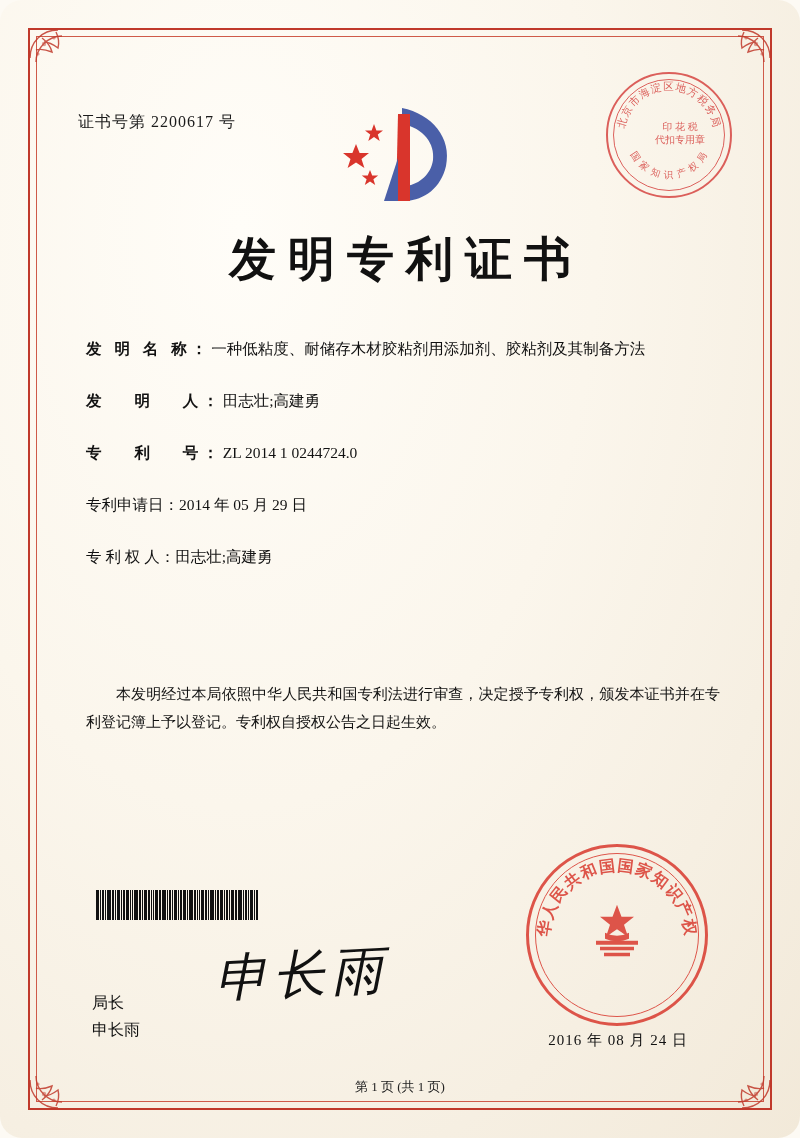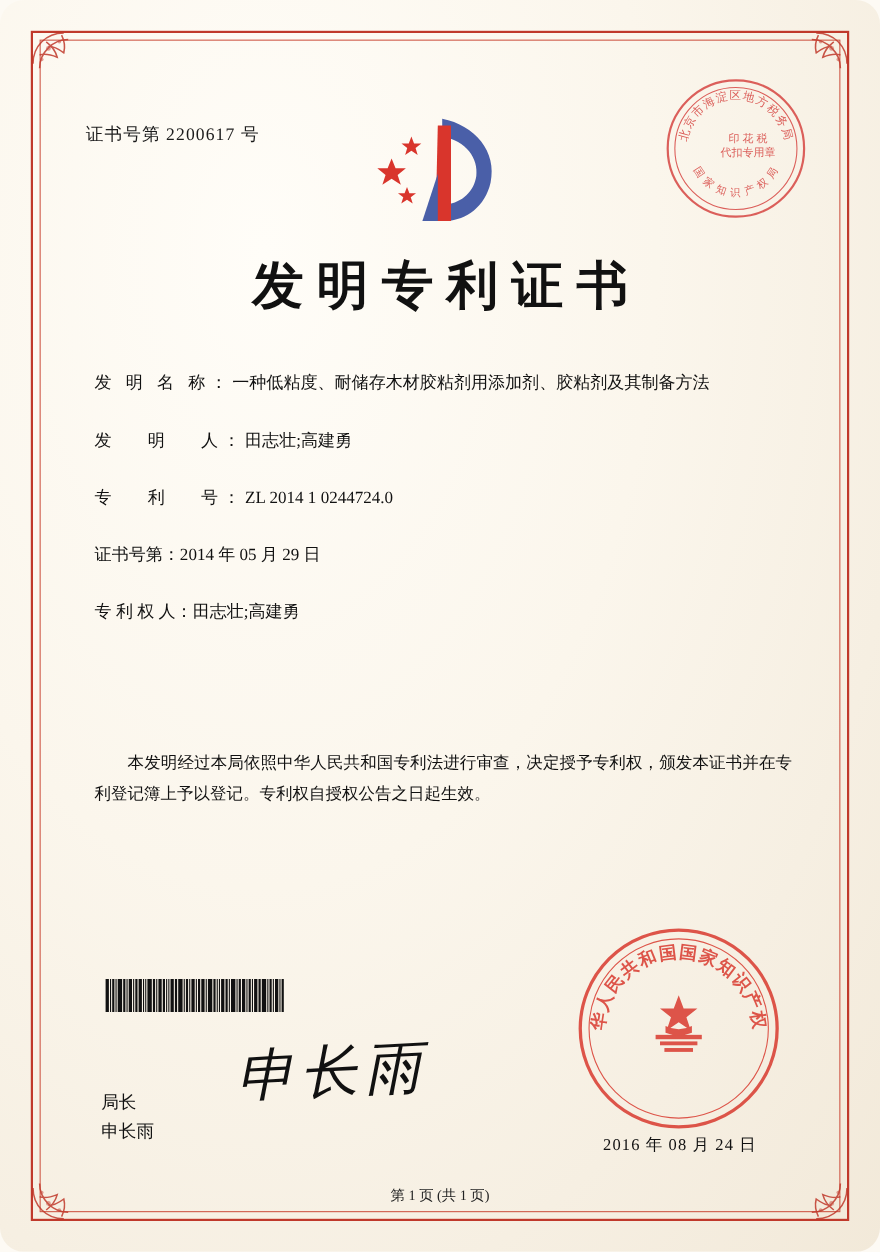--- a/index.html
+++ b/index.html
@@ -129,21 +129,21 @@
   .field-row {
     font-size: 15.5px;
     line-height: 22px;
     margin-bottom: 30px;
     color: #111;
     white-space: nowrap;
   }
   .field-label {
     display: inline-block;
   }
-  .field-label.sp4 { letter-spacing: 4.5px; }
+  .field-label.sp4 { letter-spacing: 4.5px; font-weight: bold; }
   .field-value { display: inline-block; }
 
   
   .body-text {
     position: absolute;
     left: 86px;
     top: 680px;
     width: 634px;
     font-size: 15px;
     line-height: 28px;
@@ -358,21 +358,21 @@
     <div class="field-row">
       <span class="field-label sp4">发 明 名 称：</span><span class="field-value">一种低粘度、耐储存木材胶粘剂用添加剂、胶粘剂及其制备方法</span>
     </div>
     <div class="field-row">
       <span class="field-label sp4">发　 明　 人：</span><span class="field-value">田志壮;高建勇</span>
     </div>
     <div class="field-row">
       <span class="field-label sp4">专　 利　 号：</span><span class="field-value">ZL 2014 1 0244724.0</span>
     </div>
     <div class="field-row">
-      <span class="field-label">证书号第：</span><span class="field-value">2014 年 05 月 29 日</span>
+      <span class="field-label">专利申请日：</span><span class="field-value">2014 年 05 月 29 日</span>
     </div>
     <div class="field-row">
       <span class="field-label">专 利 权 人：</span><span class="field-value">田志壮;高建勇</span>
     </div>
   </div>
 
   <div class="body-text">
     <p>本发明经过本局依照中华人民共和国专利法进行审查，决定授予专利权，颁发本证书并在专利登记簿上予以登记。专利权自授权公告之日起生效。</p>
   </div>
 

